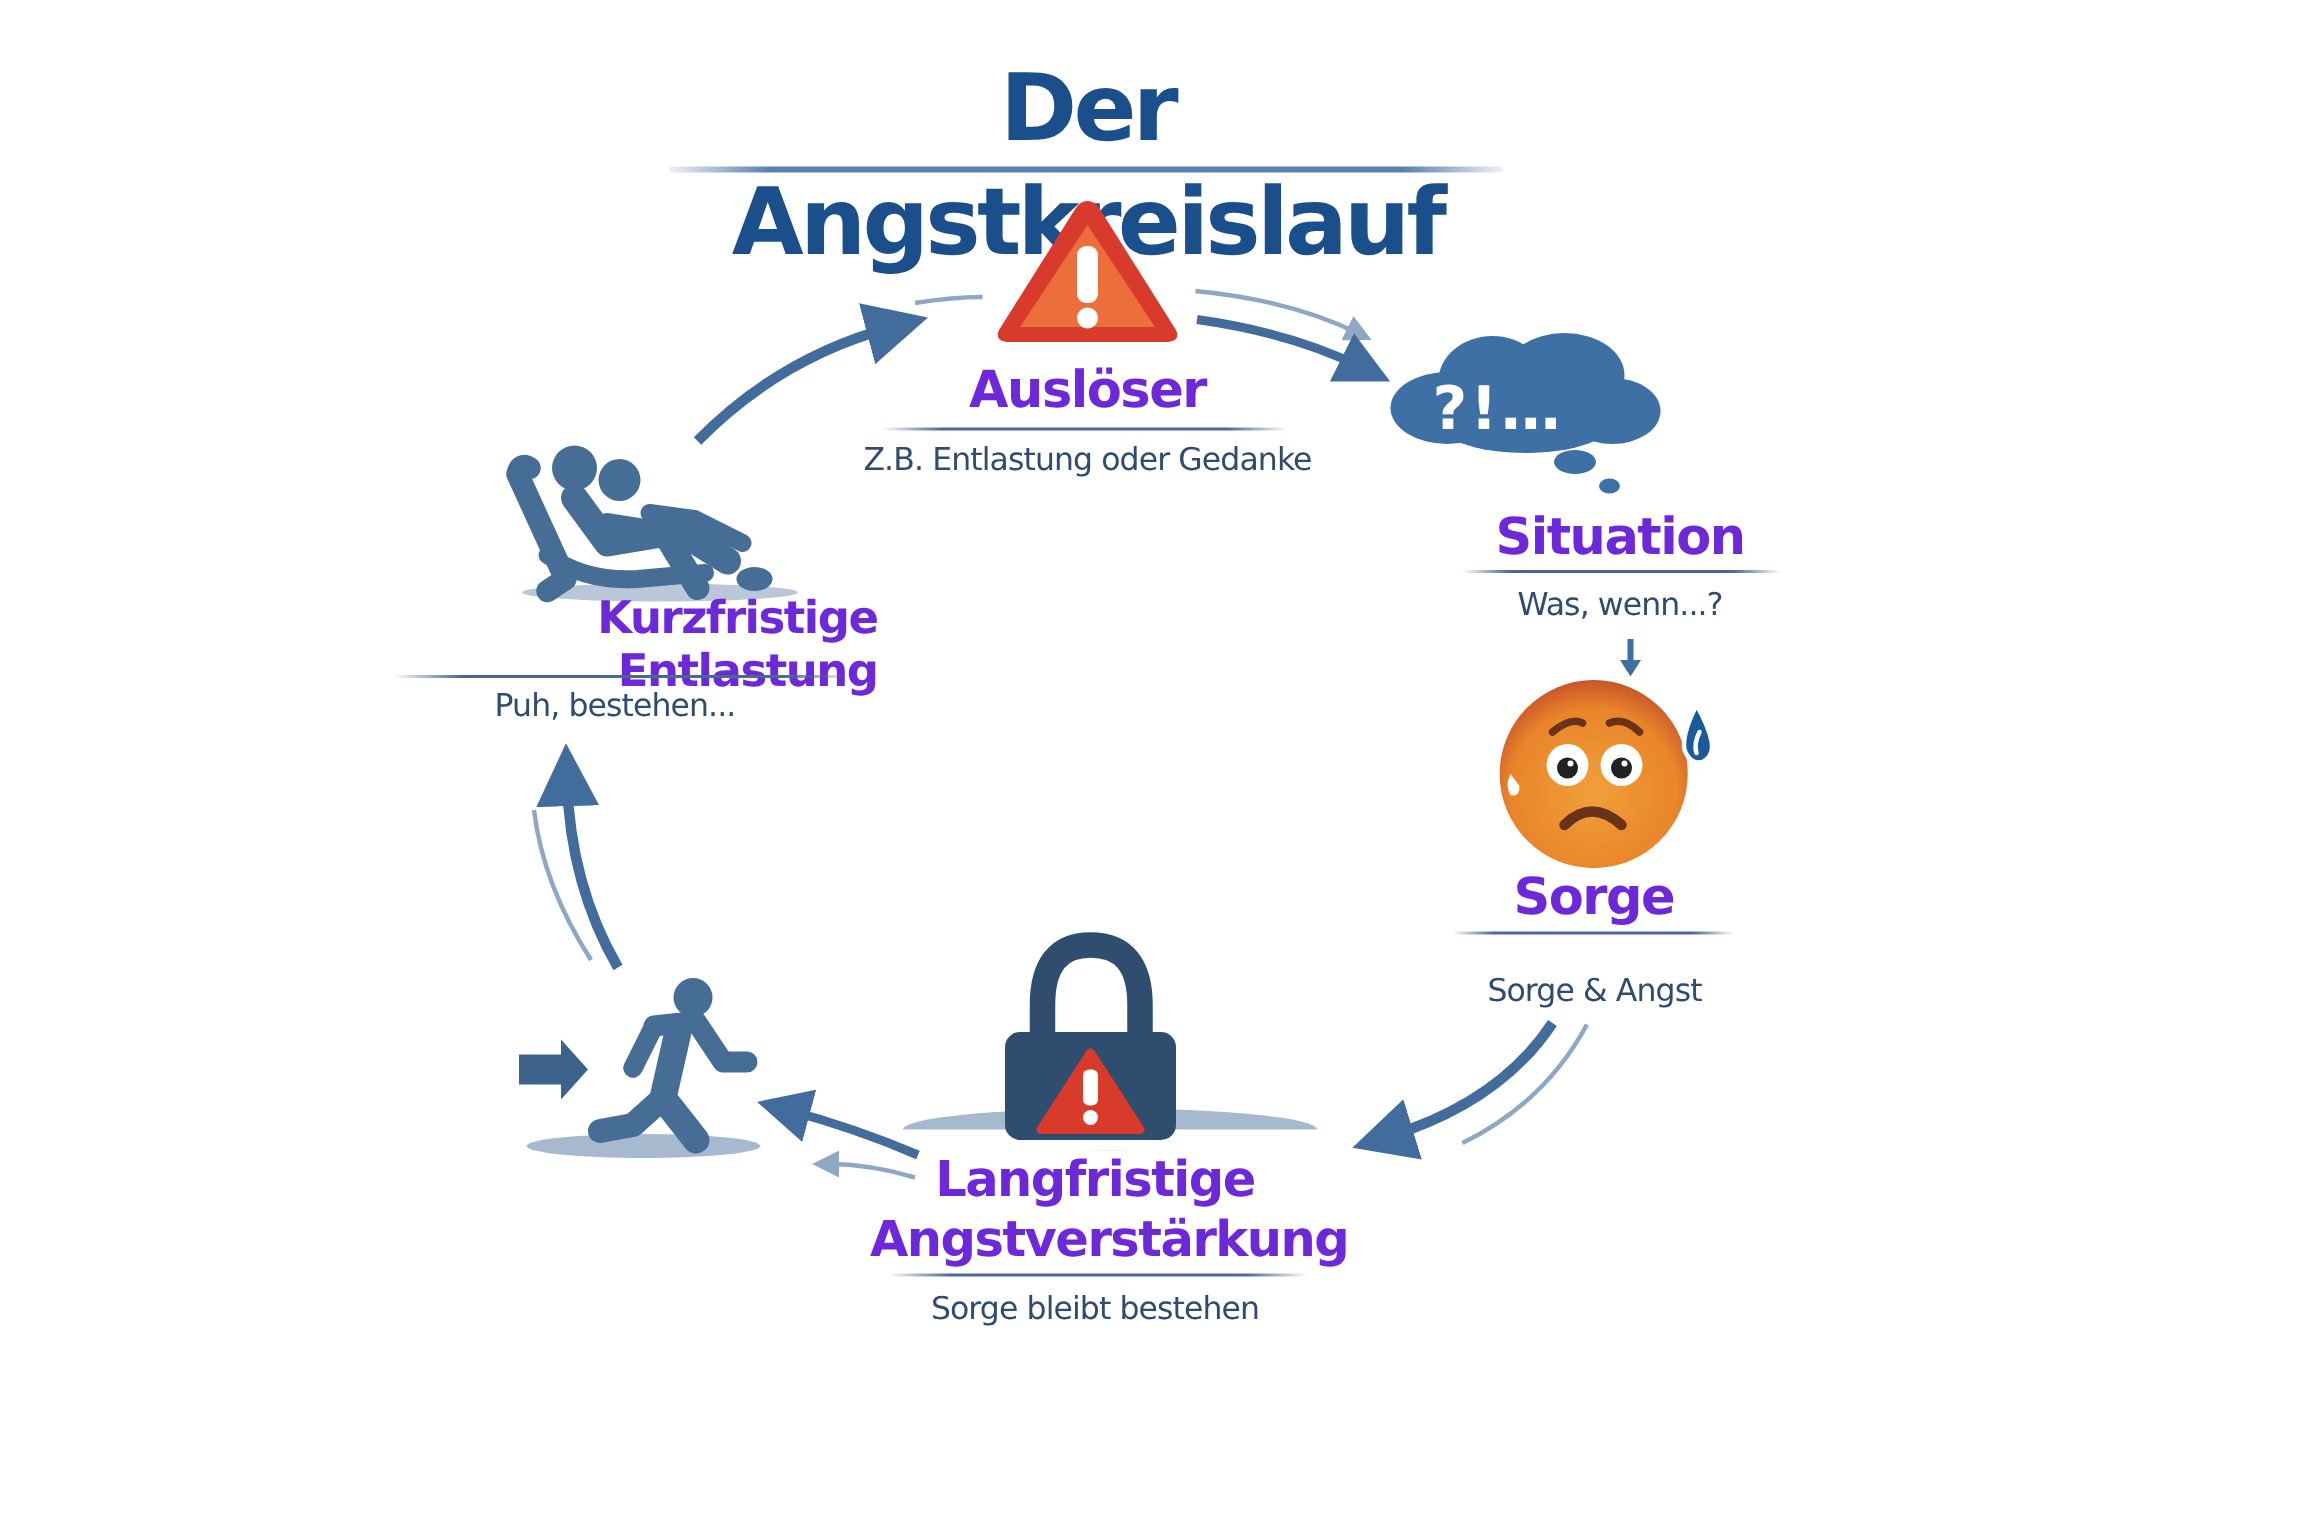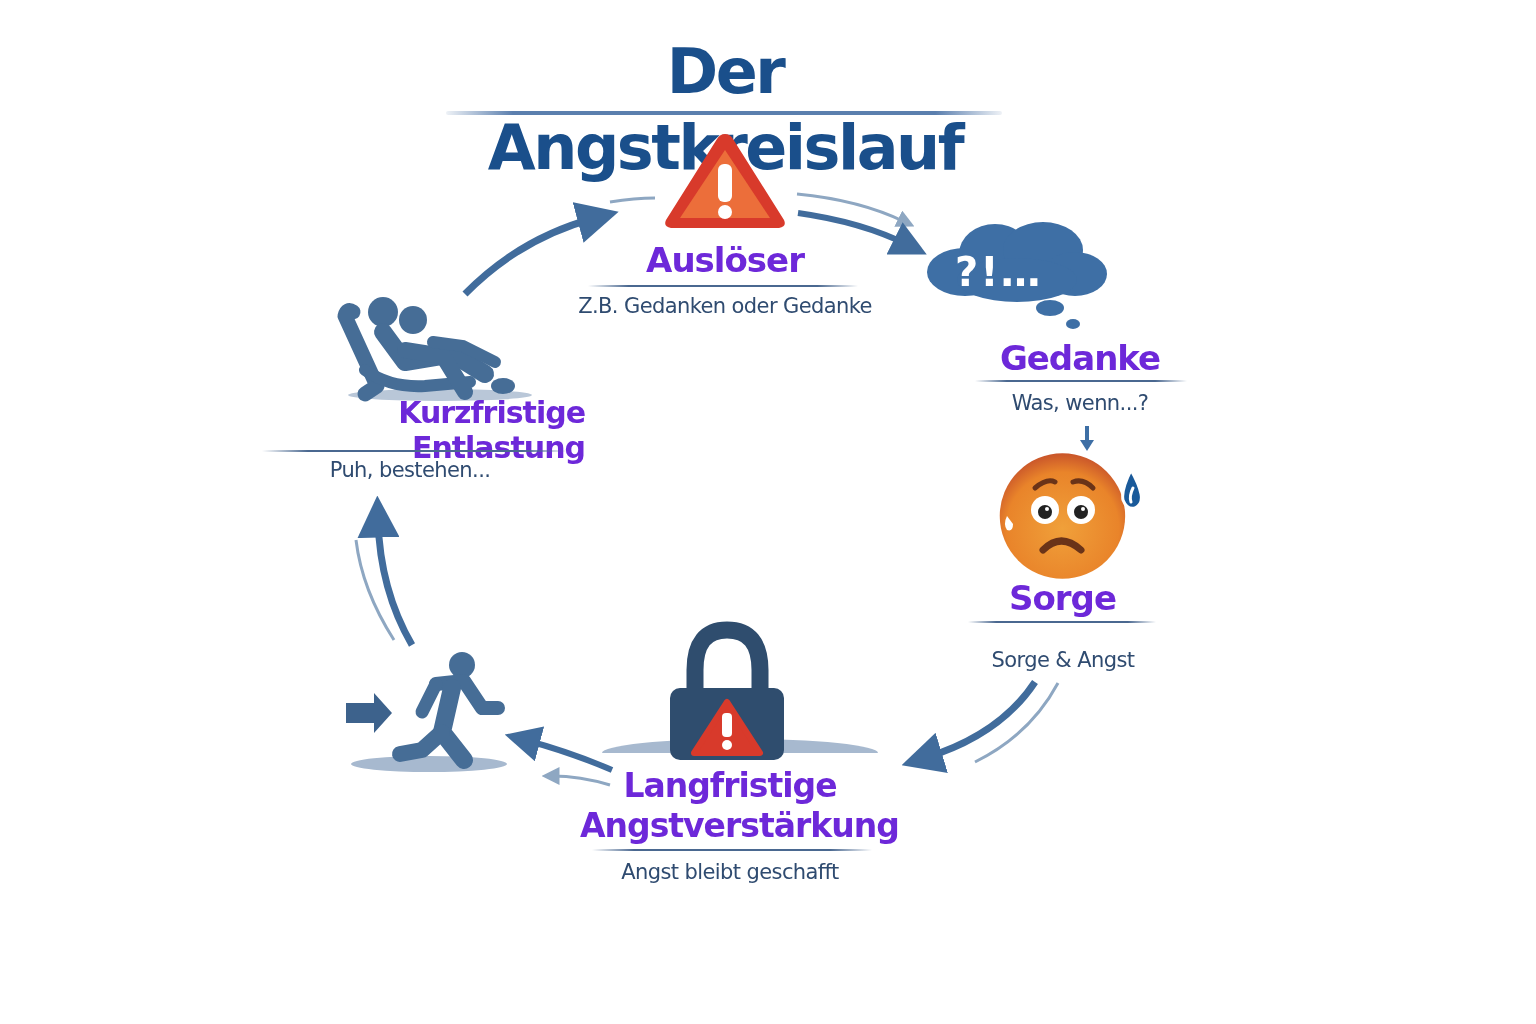--- a/index.html
+++ b/index.html
@@ -26,35 +26,35 @@
 <div class="title-rule"></div>
 
 <svg style="left:660px;top:128px" width="130" height="105" viewBox="0 0 130 105">
   <path d="M65 6 Q70 6 73 11 L124 92 Q127 99 119 100 L11 100 Q3 99 6 92 L57 11 Q60 6 65 6 Z" fill="#d83a2b"></path>
   <path d="M65 22 L110 90 L20 90 Z" fill="#ec6e3a"></path>
   <rect x="58" y="36" width="14" height="38" rx="6" fill="#ffffff"></rect>
   <circle cx="65" cy="84" r="7" fill="#ffffff"></circle>
 </svg>
 <div class="node-title" style="left:590px;top:240px;width:270px;font-size:34px;">Auslöser</div>
 <div class="rule" style="left:588px;top:285px;width:270px;"></div>
-<div class="node-sub" style="left:560px;top:294px;width:330px;">Z.B. Gedanken oder Gedanke</div>
+<div class="node-sub" style="left:560px;top:294px;width:330px;">Z.B. Entlastung oder Gedanke</div>
 
 <svg style="left:925px;top:220px" width="185" height="112" viewBox="0 0 185 112">
   <g fill="#3e6fa5">
     <ellipse cx="40" cy="52" rx="38" ry="24"></ellipse>
     <ellipse cx="70" cy="34" rx="36" ry="30"></ellipse>
     <ellipse cx="118" cy="30" rx="40" ry="28"></ellipse>
     <ellipse cx="150" cy="54" rx="32" ry="22"></ellipse>
     <ellipse cx="92" cy="60" rx="60" ry="22"></ellipse>
     <ellipse cx="125" cy="88" rx="14" ry="8"></ellipse>
     <ellipse cx="148" cy="104" rx="7" ry="5"></ellipse>
   </g>
   <text x="30" y="66" font-family="DejaVu Sans, sans-serif" font-weight="bold" font-size="40" fill="#ffffff" letter-spacing="2">?!…</text>
 </svg>
-<div class="node-title" style="left:970px;top:338px;width:220px;font-size:34px;">Gedanke</div>
+<div class="node-title" style="left:970px;top:338px;width:220px;font-size:34px;">Situation</div>
 <div class="rule" style="left:975px;top:380px;width:212px;"></div>
 <div class="node-sub" style="left:980px;top:391px;width:200px;">Was, wenn...?</div>
 <svg style="left:1080px;top:426px" width="14" height="26" viewBox="0 0 14 26">
   <rect x="5" y="0" width="4" height="16" fill="#3e6fa5"></rect>
   <path d="M0 14 L14 14 L7 25 Z" fill="#3e6fa5"></path>
 </svg>
 
 <svg style="left:995px;top:460px" width="150" height="115" viewBox="0 0 150 115">
   <defs>
     <radialGradient id="faceGrad" cx="50%" cy="60%" r="60%">
@@ -86,21 +86,21 @@
   <rect x="0" y="128" width="280" height="14" fill="#ffffff"></rect>
   <path d="M95 75 L95 45 Q95 5 127 5 Q160 5 160 45 L160 75" stroke="#2f4d6e" stroke-width="17" fill="none"></path>
   <rect x="70" y="63" width="114" height="72" rx="10" fill="#2f4d6e"></rect>
   <path d="M127 77 L160 128 L94 128 Z" fill="#d83a2b" stroke="#d83a2b" stroke-width="6" stroke-linejoin="round"></path>
   <rect x="122" y="88" width="10" height="24" rx="4" fill="#ffffff"></rect>
   <circle cx="127" cy="120" r="5" fill="#ffffff"></circle>
 </svg>
 <div class="node-title" style="left:600px;top:766px;width:260px;font-size:33px;">Langfristige</div>
 <div class="node-title" style="left:580px;top:806px;width:300px;font-size:33px;">Angstverstärkung</div>
 <div class="rule" style="left:592px;top:849px;width:280px;"></div>
-<div class="node-sub" style="left:590px;top:860px;width:280px;">Angst bleibt geschafft</div>
+<div class="node-sub" style="left:590px;top:860px;width:280px;">Sorge bleibt bestehen</div>
 
 <svg style="left:344px;top:648px" width="170" height="125" viewBox="0 0 170 125">
   <ellipse cx="85" cy="116" rx="78" ry="8" fill="#a7b9cf"></ellipse>
   <path d="M2 55 L30 55 L30 45 L48 65 L30 85 L30 75 L2 75 Z" fill="#3d628c"></path>
   <circle cx="118" cy="17" r="13" fill="#466d96"></circle>
   <path d="M92 36 L120 33 L138 60 L154 60" stroke="#466d96" stroke-width="14" fill="none" stroke-linecap="round" stroke-linejoin="round"></path>
   <path d="M92 36 L78 64" stroke="#466d96" stroke-width="13" fill="none" stroke-linecap="round"></path>
   <path d="M108 40 L98 84 L120 112" stroke="#466d96" stroke-width="18" fill="none" stroke-linecap="round" stroke-linejoin="round"></path>
   <path d="M98 84 L78 102 L56 106" stroke="#466d96" stroke-width="16" fill="none" stroke-linecap="round" stroke-linejoin="round"></path>
 </svg>

